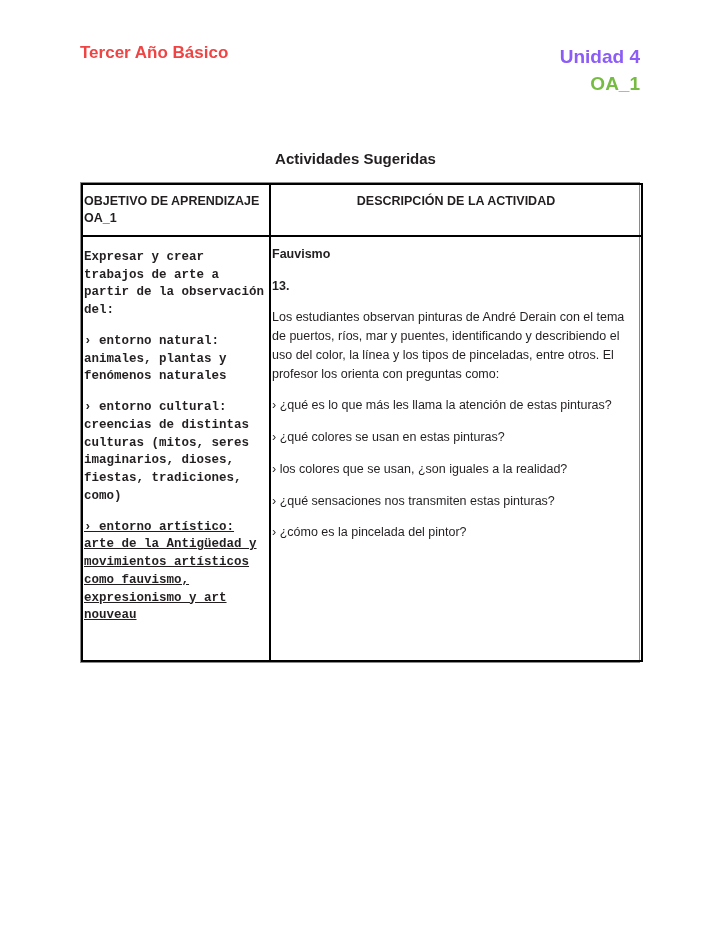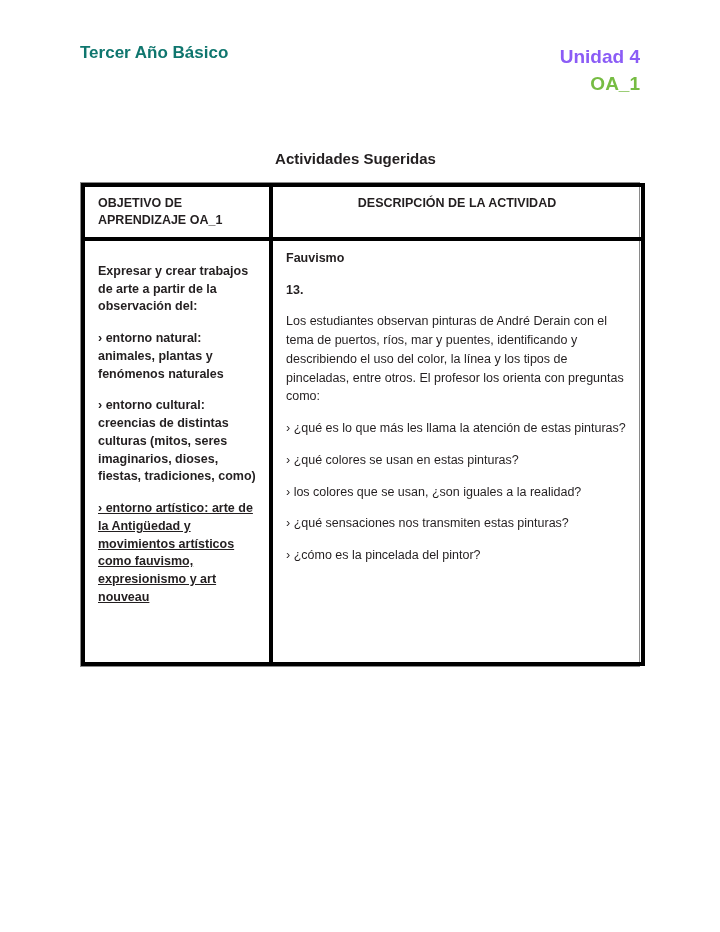--- a/index.html
+++ b/index.html
@@ -37,21 +37,21 @@
   .subject-title {
     font-size: 30px;
     font-weight: bold;
     color: #76bc43;
     line-height: 1.05;
     letter-spacing: 0.2px;
   }
   .grade-title {
     font-size: 17px;
     font-weight: bold;
-    color: #0f766e;
+    color: #ef4444;
     margin-top: 6px;
     line-height: 1.1;
   }
   .header-right {
     text-align: right;
     padding-top: 8px;
   }
   .unit-title {
     font-size: 19px;
     font-weight: bold;
@@ -88,23 +88,23 @@
     border: 1px solid #8a8a8a;
     border-collapse: collapse;
     box-sizing: border-box;
   }
   .table table {
     width: 100%;
     border-collapse: collapse;
     table-layout: fixed;
   }
   .table td, .table th {
-    border: 4px solid #000000;
+    border: 2px solid #000000;
     vertical-align: top;
-    padding: 8px 13px;
+    padding: 8px 1px;
     box-sizing: border-box;
   }
   .col-left { width: 188px; }
   .col-right { width: 372px; }
 
   .th-left {
     font-size: 12.5px;
     font-weight: bold;
     text-align: left;
     line-height: 1.35;
@@ -116,21 +116,22 @@
     line-height: 1.35;
   }
 
   .cell-left {
     font-size: 12.5px;
     font-weight: bold;
     line-height: 1.42;
     height: 425px;
   }
   .cell-left p {
-    margin: 14px 0 13px 0;
+    margin: 4px 0 13px 0;
+    font-family: Liberation Mono, monospace;
   }
   .cell-left p:last-child { margin-bottom: 0; }
   .underlined {
     text-decoration: underline;
   }
 
   .cell-right {
     font-size: 12.5px;
     line-height: 1.5;
   }

